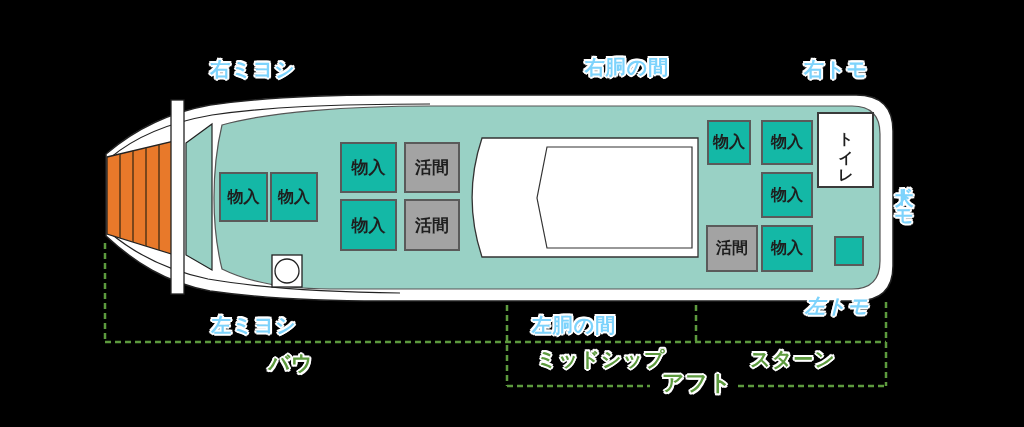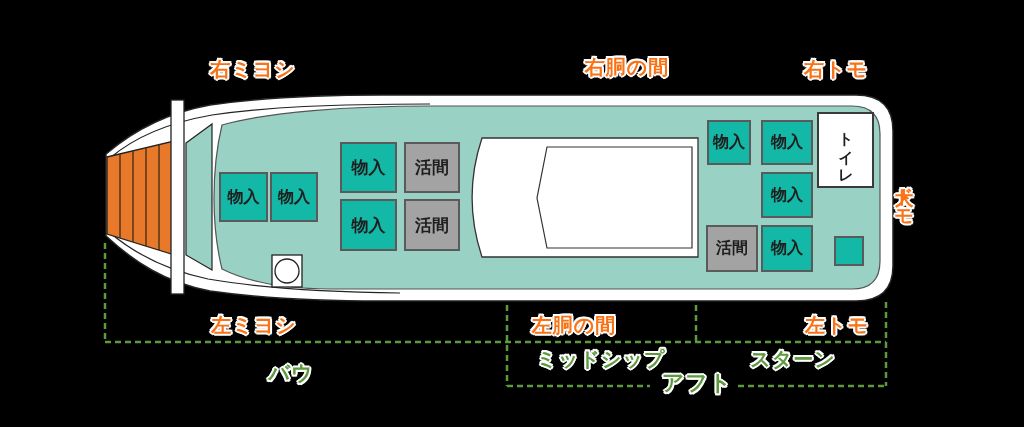--- a/index.html
+++ b/index.html
@@ -9,21 +9,21 @@
     background:#000;
     font-family:"DejaVu Sans",sans-serif;
     overflow:hidden;
   }
   #boat-svg{position:absolute;left:0;top:0;}
   .lbl{
     position:absolute;
     transform:translate(-50%,-50%);
     font-weight:bold;
     font-size:20px;
-    color:#f97316;
+    color:#7dd3fc;
     white-space:nowrap;
     letter-spacing:1px;
     text-shadow:
       2px 0 0 #fff,-2px 0 0 #fff,0 2px 0 #fff,0 -2px 0 #fff,
       1.5px 1.5px 0 #fff,-1.5px 1.5px 0 #fff,1.5px -1.5px 0 #fff,-1.5px -1.5px 0 #fff;
   }
   .lbl.green{color:#5d9a3e;}
   .lbl.big{font-size:22px;}
   .vert{
     writing-mode:vertical-rl;
@@ -109,22 +109,22 @@
   </div>
 
   <div class="box" style="left:834px;top:236px;width:30px;height:30px;"></div>
 
   <div class="lbl" style="left:253px;top:69px;">右ミヨシ</div>
   <div class="lbl" style="left:589px;top:67px;margin-left:38px;">右胴の間</div>
   <div class="lbl" style="left:836px;top:69px;">右トモ</div>
 
   <div class="lbl" style="left:574px;top:325px;">左胴の間</div>
   <div class="lbl" style="left:254px;top:325px;">左ミヨシ</div>
-  <div class="lbl" style="left:837px;top:325px;">左トモ</div>
+  <div class="lbl" style="left:837px;top:306px;font-style:italic;">左トモ</div>
 
   <div class="lbl vert" style="left:905px;top:196px;font-size:19px;letter-spacing:1px;">大ドモ</div>
 
-  <div class="lbl green" style="left:291px;top:363px;font-size:21px;margin-top:10px;">バウ</div>
+  <div class="lbl green" style="left:291px;top:363px;font-size:21px;">バウ</div>
   <div class="lbl green" style="left:601px;top:359px;">ミッドシップ</div>
   <div class="lbl green big" style="left:697px;top:383px;">アフト</div>
   <div class="lbl green" style="left:793px;top:359px;">スターン</div>
 
 </div>
 
 </body></html>

